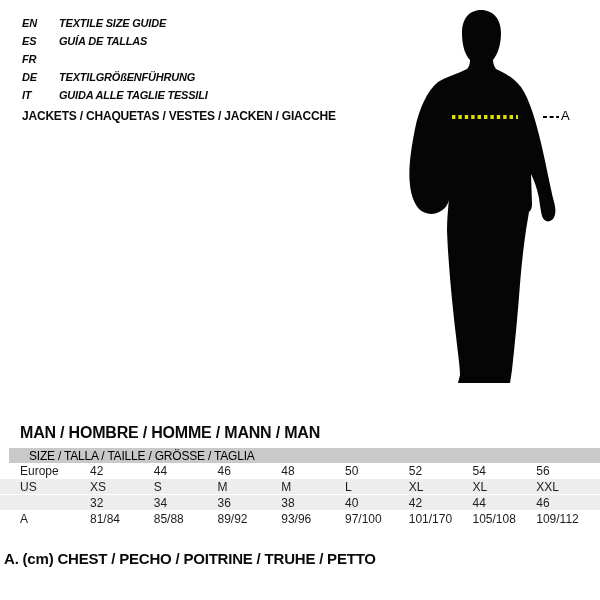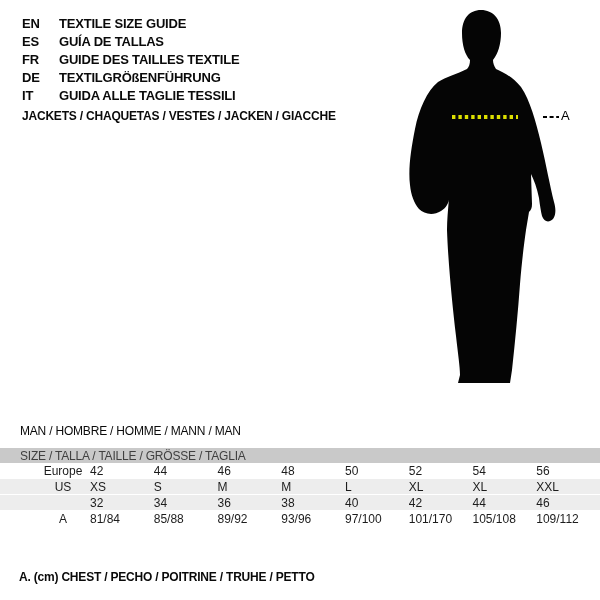--- a/index.html
+++ b/index.html
@@ -10,21 +10,21 @@
     background: #ffffff;
     font-family: "Liberation Sans", sans-serif;
     overflow: hidden;
     color: #0a0a0a;
   }
 
   
   .lang-list { position: absolute; top: 14px; left: 22px; }
   .lang-row { display: flex; height: 18px; align-items: center; }
   .lang-code, .lang-label {
-    font-weight: 700; font-size: 13px; letter-spacing: -0.2px; white-space: nowrap;
+    font-weight: 700; font-size: 11px; letter-spacing: -0.2px; white-space: nowrap; font-style: italic;
   }
   .lang-code { width: 37px; }
 
   
   .categories { position: absolute; top: 106px; left: 22px; }
   .category-line {
     font-weight: 700; font-size: 12px; line-height: 20px;
     letter-spacing: -0.2px; white-space: nowrap;
   }
 
@@ -32,60 +32,59 @@
   .figure-wrap { position: absolute; left: 400px; top: 2px; width: 170px; height: 390px; }
   .figure-wrap svg { display: block; width: 170px; height: 390px; }
   .a-label {
     position: absolute; left: 561px; top: 108px;
     font-size: 13px; font-weight: 400; color: #000;
   }
 
   
   .section-title {
     position: absolute; left: 20px; top: 424px;
-    font-weight: 400; font-size: 12px; letter-spacing: -0.2px; white-space: nowrap;
+    font-weight: 700; font-size: 16px; letter-spacing: -0.2px; white-space: nowrap;
   }
 
   
   .size-table { position: absolute; left: 0; top: 448px; width: 600px; font-size: 12px; color: #1c1c1c; }
   .thead {
     height: 15px; background: #c9c9c9; display: flex; align-items: center;
-    padding-left: 20px; box-sizing: border-box; color: #404040; letter-spacing: -0.2px;
+    padding-left: 20px; box-sizing: border-box; color: #000000; letter-spacing: -0.2px; margin-left: 9px;
   }
   .trow {
     display: flex; height: 16px; align-items: center;
     border-bottom: 1px solid #ffffff; box-sizing: border-box;
   }
   .trow.alt { background: #ededed; }
-  .tlabel { width: 90px; padding-left: 36px; box-sizing: border-box; white-space: nowrap; text-align: center; }
+  .tlabel { width: 90px; padding-left: 20px; box-sizing: border-box; white-space: nowrap; }
   .tcell { flex: 1; text-align: left; }
 
   
   .footnote {
-    position: absolute; left: 19px; top: 550px;
-    font-weight: 700; font-size: 12px; letter-spacing: -0.2px; white-space: nowrap; margin-top: 20px;
+    position: absolute; left: 4px; top: 550px;
+    font-weight: 700; font-size: 15px; letter-spacing: -0.2px; white-space: nowrap;
   }
 </style>
 </head>
 <body>
 
 <div class="page">
 
   <div class="lang-list">
     <div class="lang-row">
       <span class="lang-code">EN</span>
       <span class="lang-label">TEXTILE SIZE GUIDE</span>
     </div>
     <div class="lang-row">
       <span class="lang-code">ES</span>
       <span class="lang-label">GUÍA DE TALLAS</span>
     </div>
     <div class="lang-row">
       <span class="lang-code">FR</span>
-      <span class="lang-label">GUIDE DES TAILLES TEXTILE</span>
     </div>
     <div class="lang-row">
       <span class="lang-code">DE</span>
       <span class="lang-label">TEXTILGRÖßENFÜHRUNG</span>
     </div>
     <div class="lang-row">
       <span class="lang-code">IT</span>
       <span class="lang-label">GUIDA ALLE TAGLIE TESSILI</span>
     </div>
   </div>

